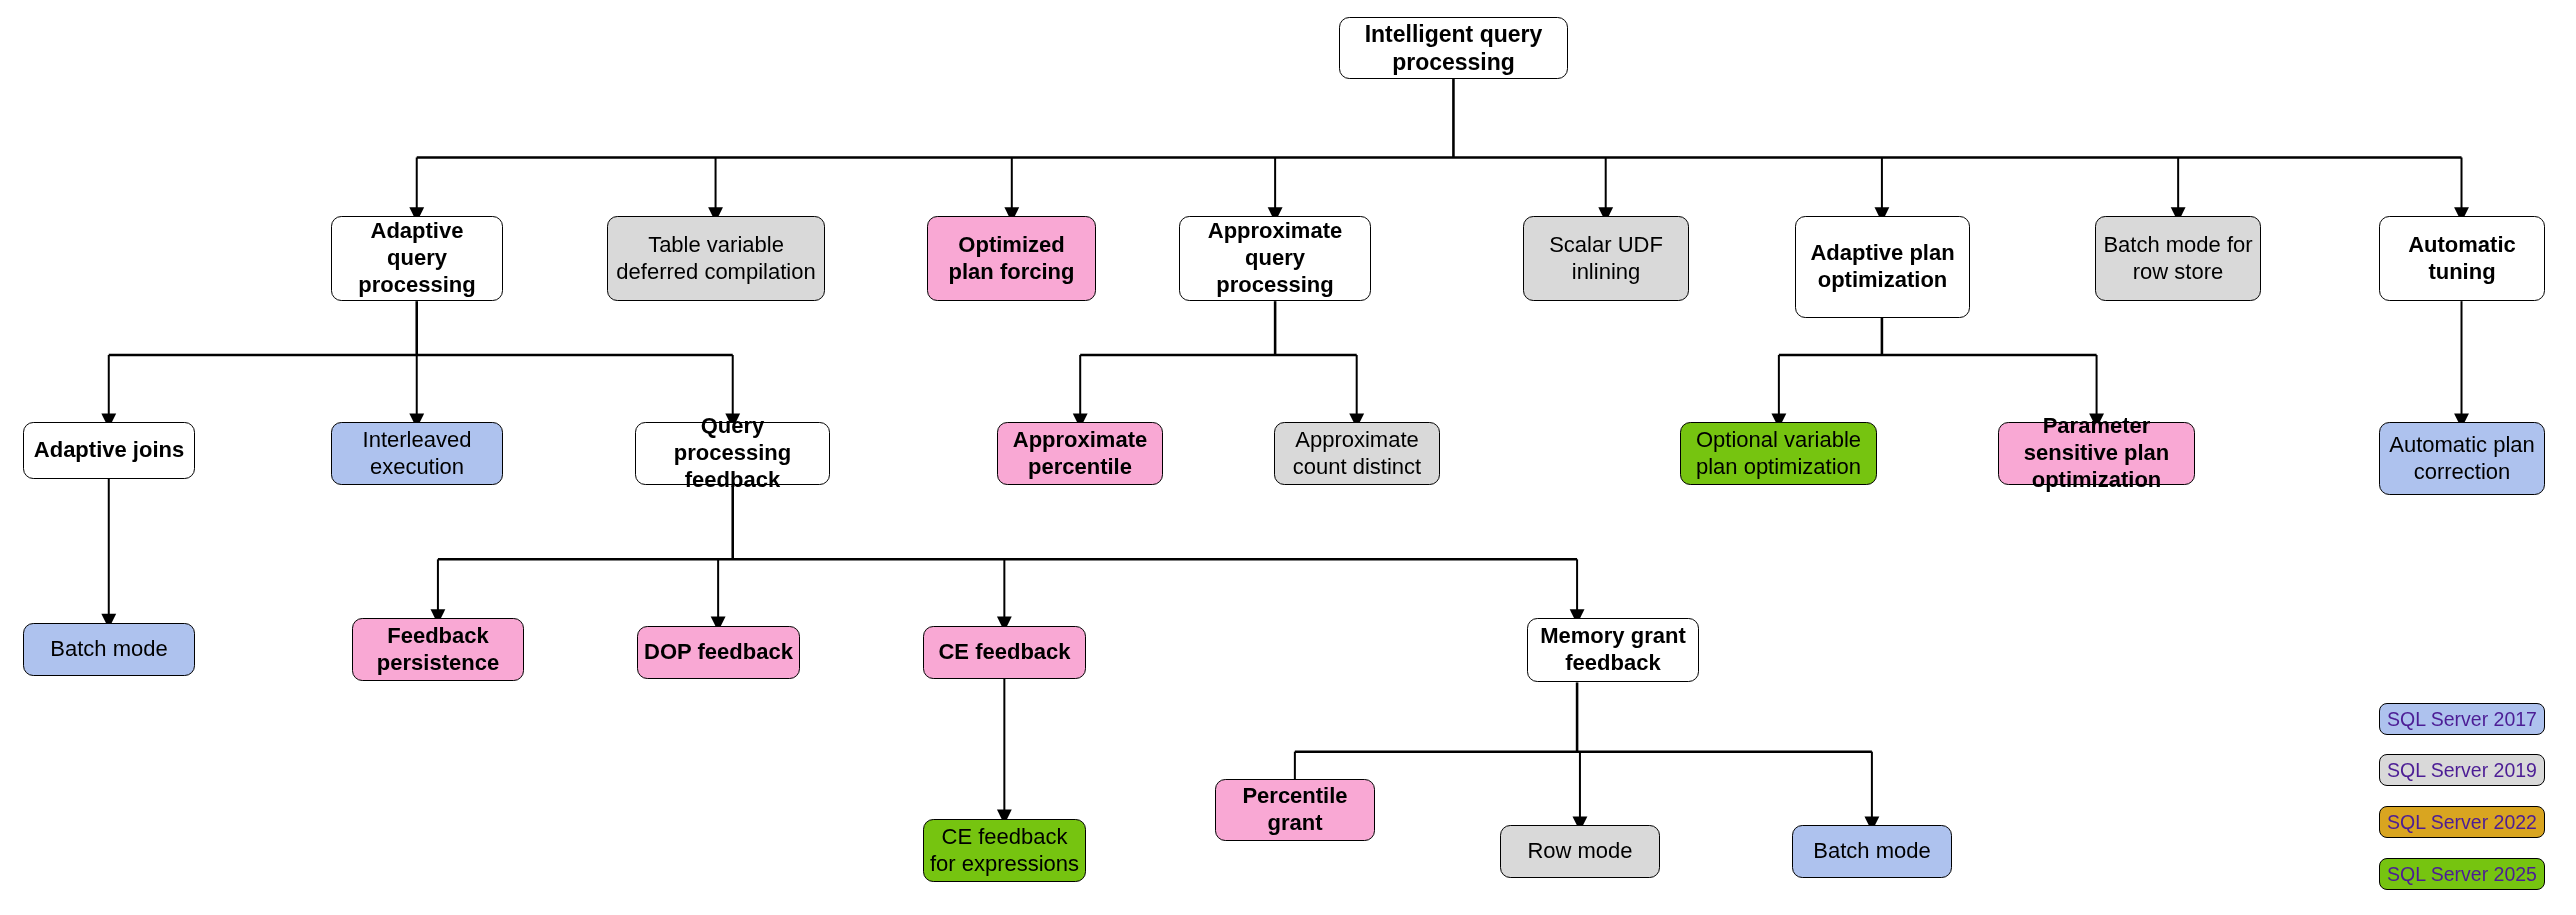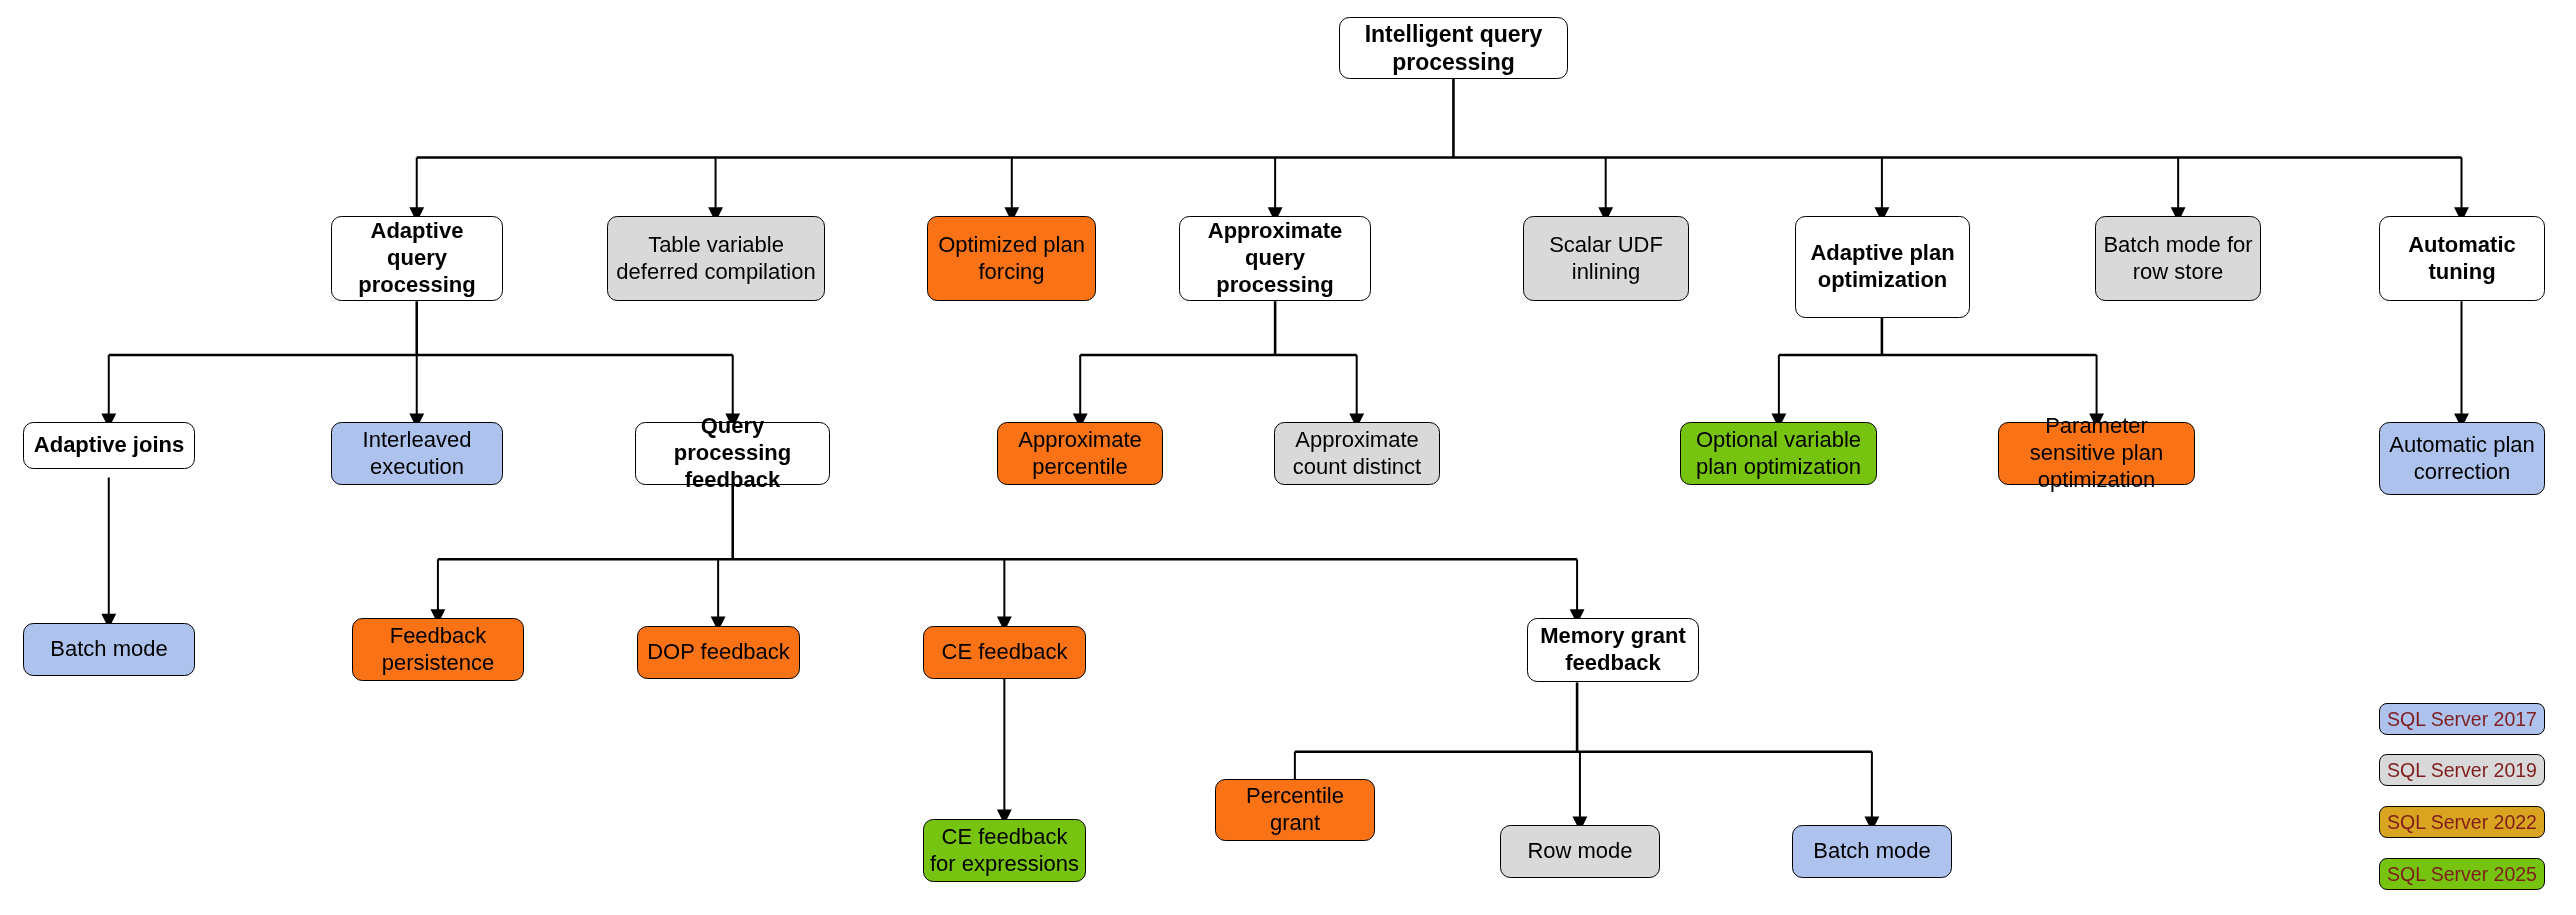--- a/index.html
+++ b/index.html
@@ -32,34 +32,34 @@
     justify-content: center;
     text-align: center;
     line-height: 1.22;
     color: #000000;
     font-family: "Liberation Sans", sans-serif;
     font-size: 22px;
     padding: 2.3px 5.7px;
   }
   .node.white  { background: #ffffff; font-weight: bold; }
   .node.gray   { background: #d9d9d9; font-weight: normal; }
-  .node.gold   { background: #f97316; font-weight: normal; }
+  .node.gold   { background: #f9a8d4; font-weight: bold; }
   .node.blue   { background: #aec2ee; font-weight: normal; }
   .node.green  { background: #76c410; font-weight: normal; }
   .node.root   { font-size: 23px; }
   .legend-item {
     position: absolute;
     box-sizing: border-box;
     border: 1.7px solid #000000;
     border-radius: 8px;
     display: flex;
     align-items: center;
     justify-content: center;
     font-size: 19.5px;
-    color: #7f1d1d;
+    color: #4c1d95;
     font-family: "Liberation Sans", sans-serif;
     font-weight: normal;
   }
 </style>
 </head>
 <body>
 
 <div id="stage">
   <svg id="wires" viewBox="0 0 4500 1600">
     <defs>
@@ -110,21 +110,21 @@
   <div id="nodes-layer">
       <div class="node white root" style="left: 1339px; top: 17px; width: 229px; height: 62px;">Intelligent query processing</div>
       <div class="node white" style="left: 331px; top: 216px; width: 172px; height: 85px;">Adaptive query processing</div>
       <div class="node gray" style="left: 607px; top: 216px; width: 218px; height: 85px;">Table variable deferred compilation</div>
       <div class="node gold" style="left: 927px; top: 216px; width: 169px; height: 85px;">Optimized plan forcing</div>
       <div class="node white" style="left: 1179px; top: 216px; width: 192px; height: 85px;">Approximate query processing</div>
       <div class="node gray" style="left: 1523px; top: 216px; width: 166px; height: 85px;">Scalar UDF inlining</div>
       <div class="node white" style="left: 1795px; top: 216px; width: 175px; height: 102px;">Adaptive plan optimization</div>
       <div class="node gray" style="left: 2095px; top: 216px; width: 166px; height: 85px;">Batch mode for row store</div>
       <div class="node white" style="left: 2379px; top: 216px; width: 166px; height: 85px;">Automatic tuning</div>
-      <div class="node white" style="left: 23px; top: 422px; width: 172px; height: 47px;">Adaptive joins</div>
+      <div class="node white" style="left: 23px; top: 422px; width: 172px; height: 57px;">Adaptive joins</div>
       <div class="node blue" style="left: 331px; top: 422px; width: 172px; height: 63px;">Interleaved execution</div>
       <div class="node white" style="left: 635px; top: 422px; width: 195px; height: 63px;">Query processing feedback</div>
       <div class="node gold" style="left: 997px; top: 422px; width: 166px; height: 63px;">Approximate percentile</div>
       <div class="node gray" style="left: 1274px; top: 422px; width: 166px; height: 63px;">Approximate count distinct</div>
       <div class="node green" style="left: 1680px; top: 422px; width: 197px; height: 63px;">Optional variable plan optimization</div>
       <div class="node gold" style="left: 1998px; top: 422px; width: 197px; height: 63px;">Parameter sensitive plan optimization</div>
       <div class="node blue" style="left: 2379px; top: 422px; width: 166px; height: 73px;">Automatic plan correction</div>
       <div class="node blue" style="left: 23px; top: 623px; width: 172px; height: 53px;">Batch mode</div>
       <div class="node gold" style="left: 352px; top: 618px; width: 172px; height: 63px;">Feedback persistence</div>
       <div class="node gold" style="left: 637px; top: 626px; width: 163px; height: 53px;">DOP feedback</div>

